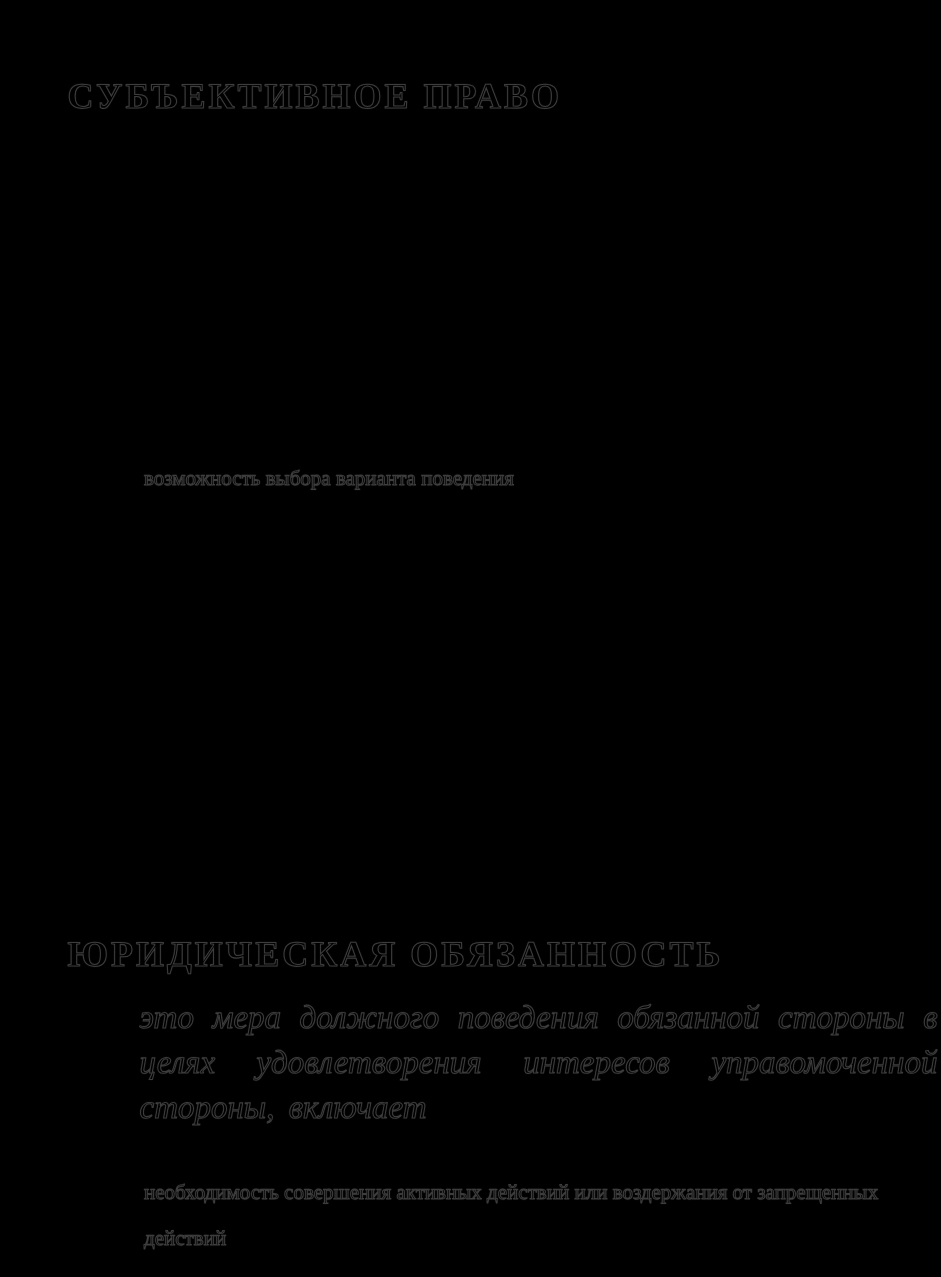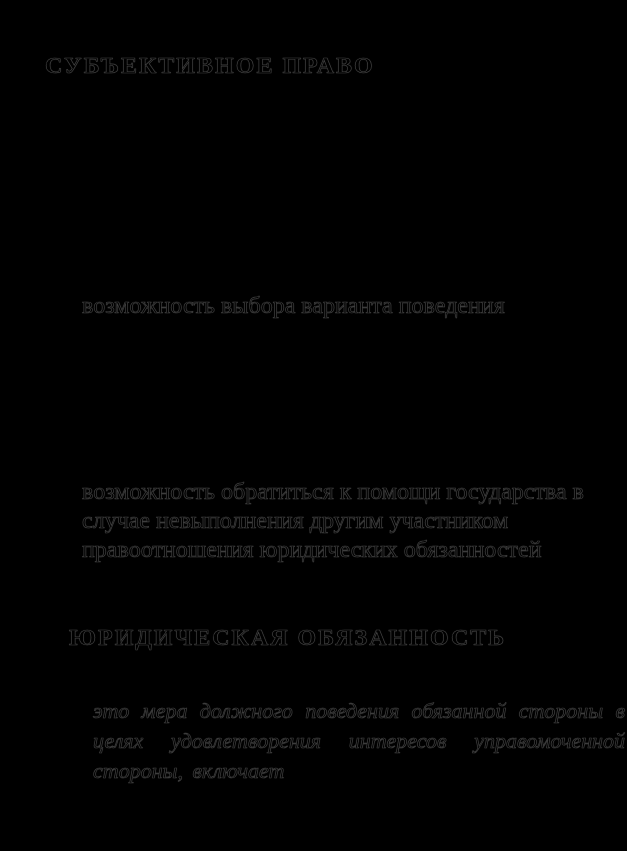--- a/index.html
+++ b/index.html
@@ -28,58 +28,58 @@
   .heading {
     position: absolute;
     left: 45px;
     margin: 0;
     font-size: 24px;
     font-weight: bold;
     letter-spacing: 2px;
     white-space: nowrap;
   }
   .h1a { top: 52px; }
-  .h2a { top: 624px; margin-left: 24px; }
+  .h2a { top: 624px; }
   .def {
     position: absolute;
     left: 93px;
     width: 532px;
     margin: 0;
     font-style: italic;
     font-size: 22px;
     text-align: justify;
     word-spacing: 4px;
   }
   .def1 { top: 87px; line-height: 27px; }
-  .def2 { top: 663px; line-height: 30px; margin-top: 33px; }
+  .def2 { top: 663px; line-height: 30px; }
   .item {
     position: absolute;
     left: 82px;
     width: 505px;
-    margin: 0;
-    font-size: 24px;
+    margin: 14px;
+    font-size: 14px;
     line-height: 29px;
     text-align: left;
   }
   .item1 { top: 291px; }
   .item2 { top: 357px; }
   .item3 { top: 477px; }
   .item4 { top: 766px; line-height: 31px; }
 </style>
 </head>
 <body>
 
 <div class="page">
 
   <h1 class="heading h1a ghost">СУБЪЕКТИВНОЕ ПРАВО</h1>
 
 
   <p class="item item1 ghost">возможность выбора варианта поведения</p>
 
 
-  <p class="item item3 ghost">возможность обратиться к помощи государства в случае невыполнения другим участником правоотношения юридических обязанностей</p>
 
   <h2 class="heading h2a ghost">ЮРИДИЧЕСКАЯ ОБЯЗАННОСТЬ</h2>
 
   <p class="def def2 ghost">это мера должного поведения обязанной стороны в целях удовлетворения интересов управомоченной стороны, включает</p>
 
+  <p class="item item4 ghost">необходимость совершения активных действий или воздержания от запрещенных действий</p>
 
 </div>
 
 </body></html>

